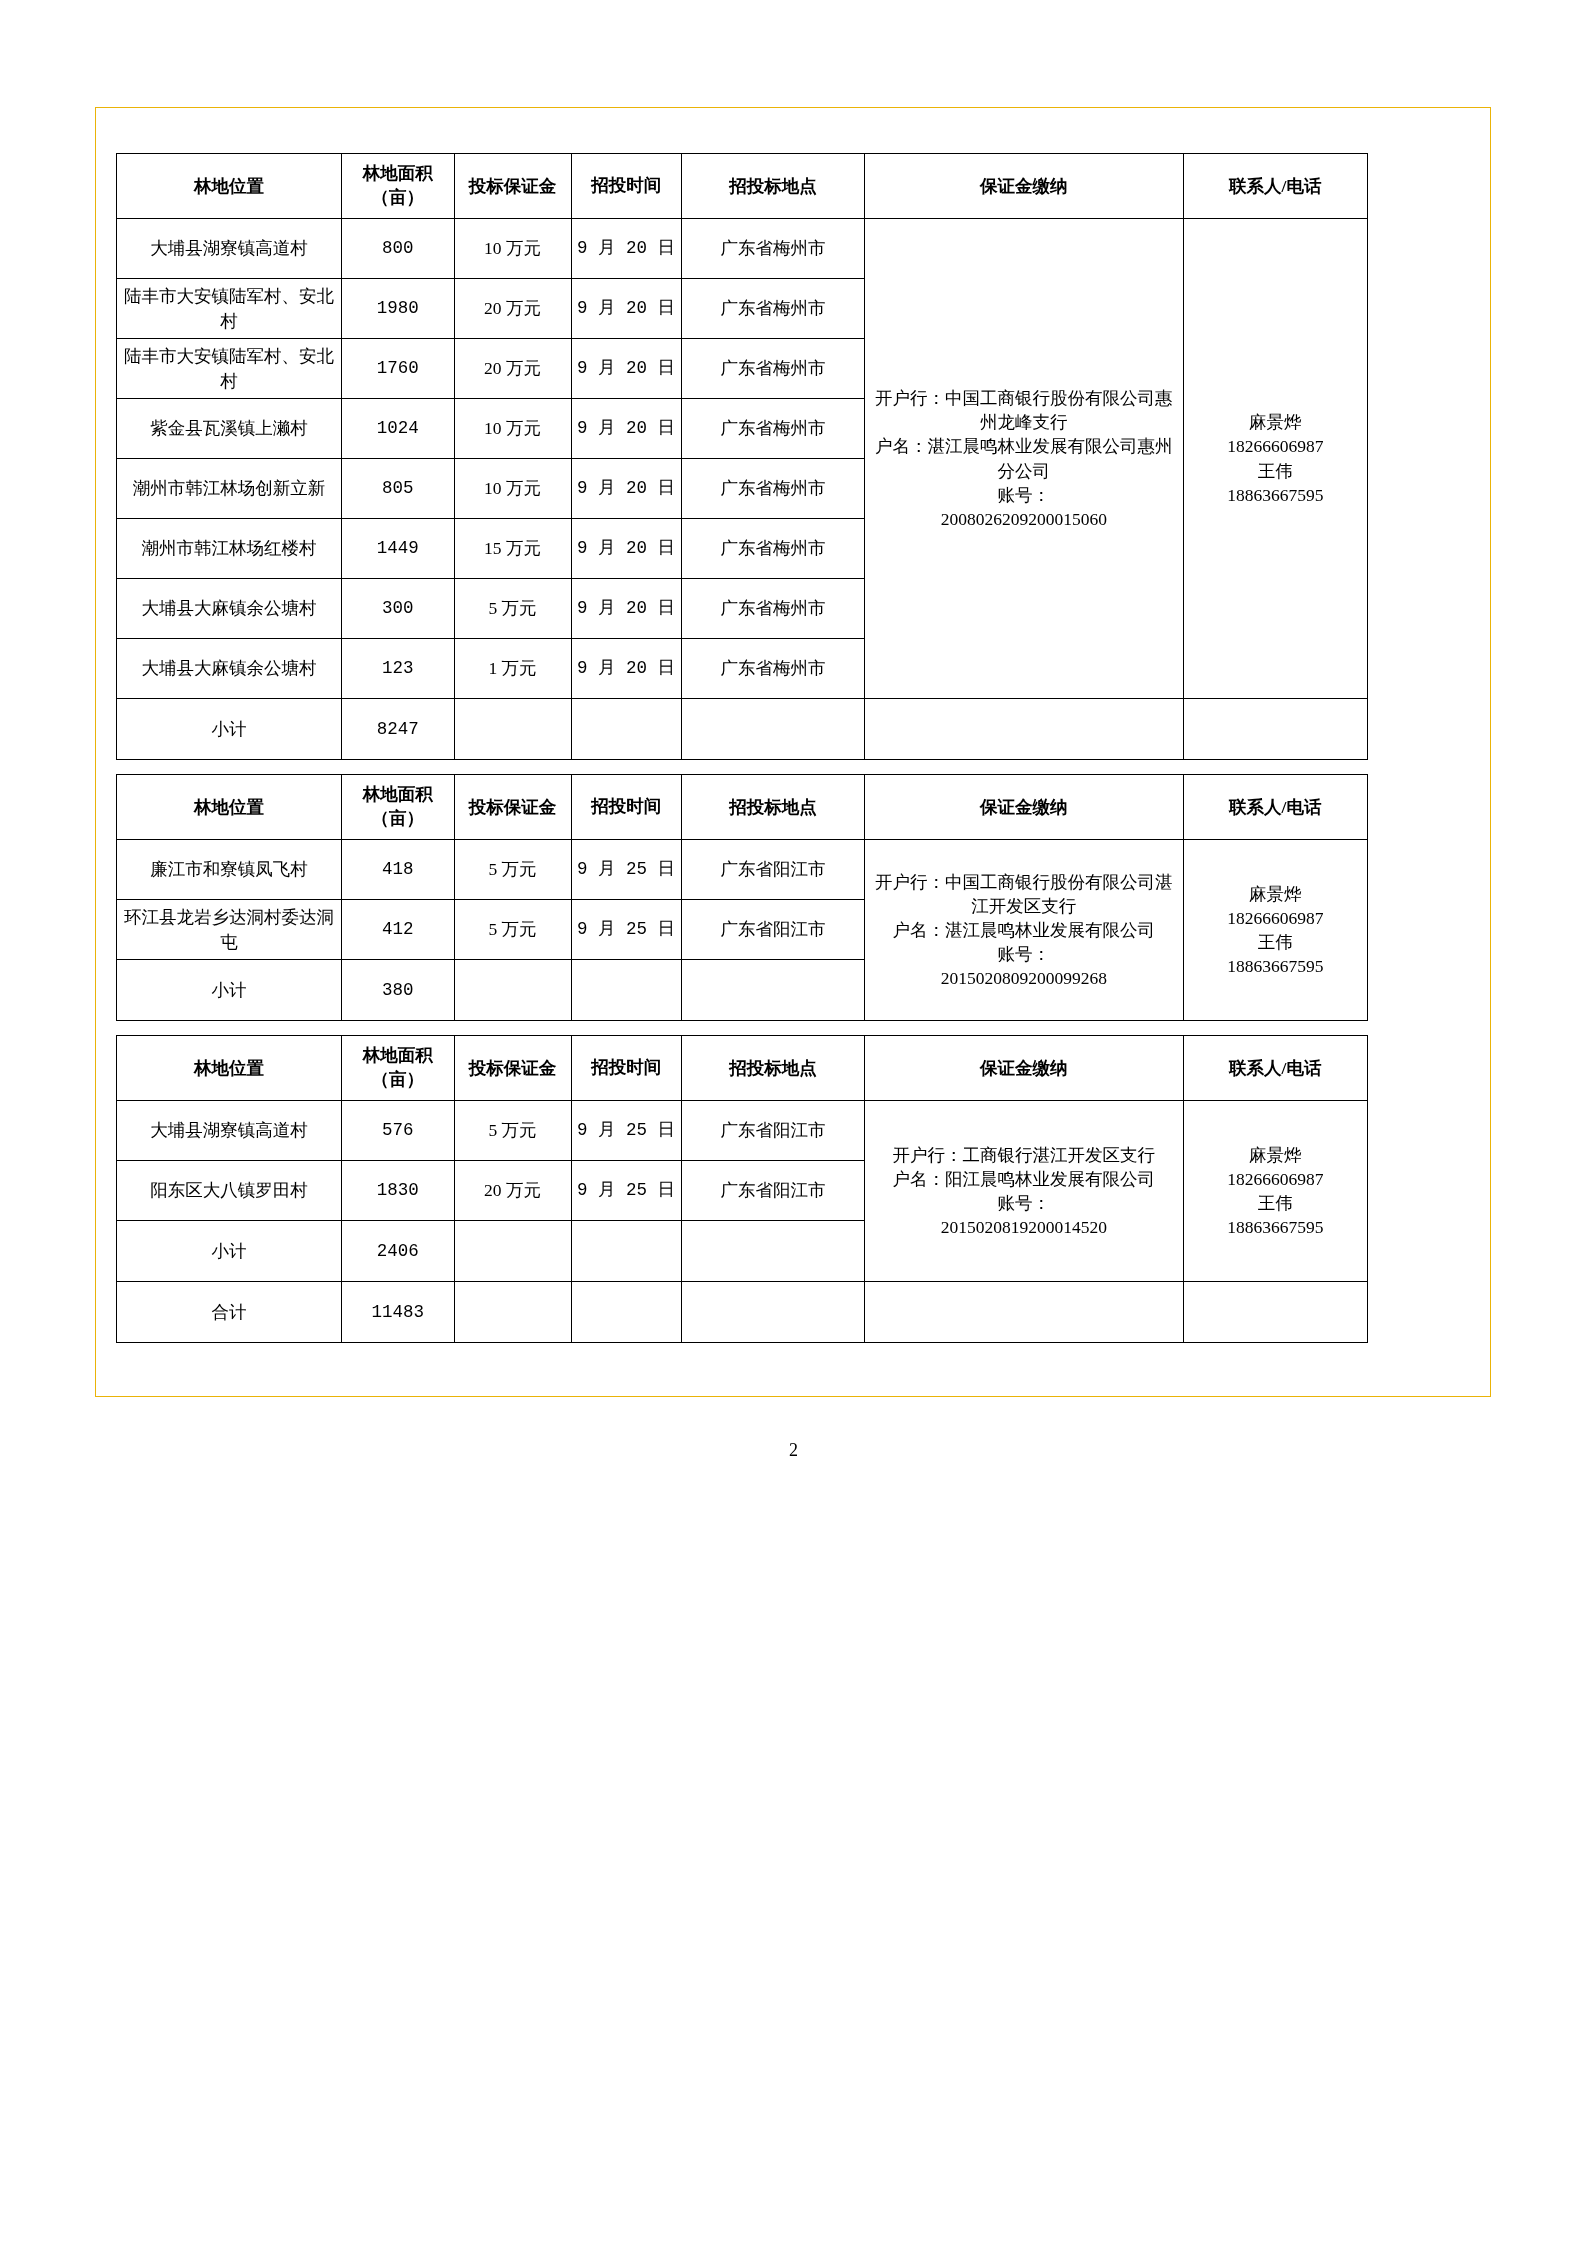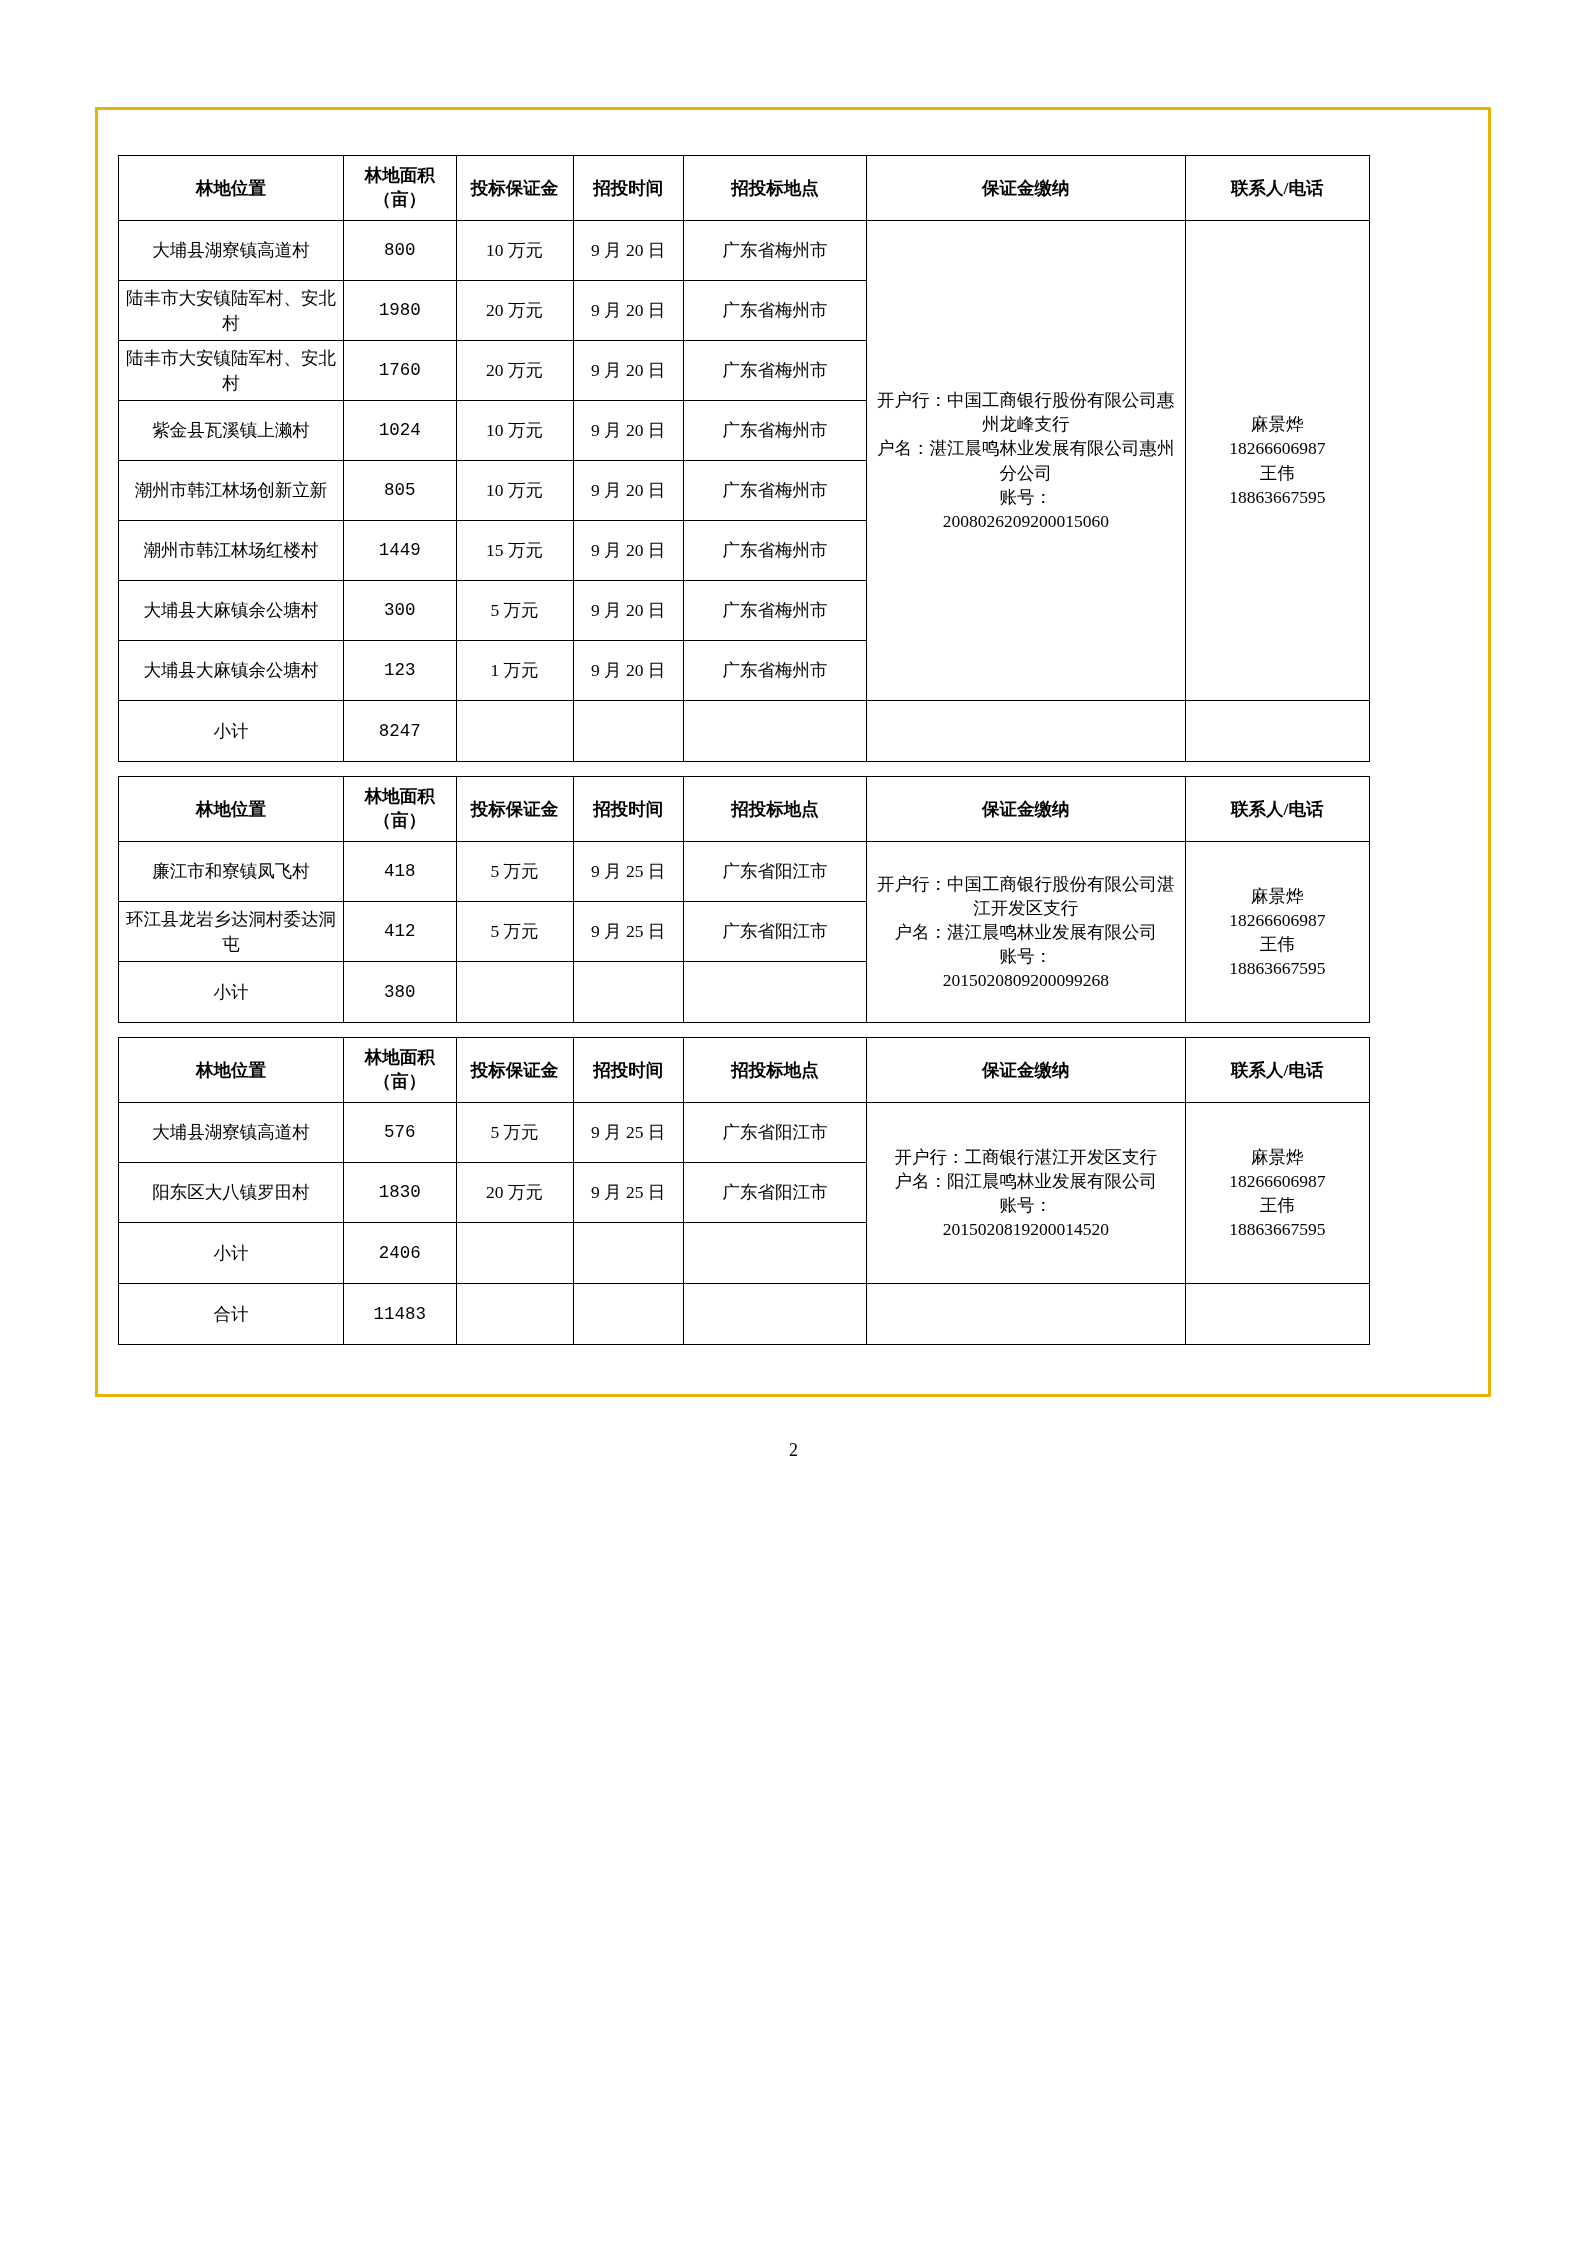--- a/index.html
+++ b/index.html
@@ -13,21 +13,21 @@
     font-family: "Liberation Serif", "DejaVu Serif", serif;
     color: #000;
     position: relative;
   }
   .page {
     position: absolute;
     left: 95px;
     top: 107px;
     width: 1396px;
     height: 1290px;
-    border: 3px solid #eab308;
+    border: 1px solid #eab308;
     box-sizing: border-box;
   }
   .table-wrap {
     position: absolute;
     left: 20px;
     top: 45px;
     width: 1252px;
   }
   table.main {
     border-collapse: collapse;
@@ -39,21 +39,21 @@
     font-size: 17.5px;
     line-height: 1.38;
     text-align: center;
     vertical-align: middle;
     padding: 4px 3px;
     word-break: break-all;
   }
   td.loc   { width: 200px; }
   td.area  { width: 100px; font-family: Liberation Mono, monospace; }
   td.bond  { width: 104px; }
-  td.time  { width: 98px; }
+  td.time  { width: 98px; font-family: Liberation Mono, monospace; }
   td.place { width: 163px; }
   td.bank  { width: 283px; text-align: left; padding-left: 8px; padding-right: 6px; line-height: 1.5; font-family: Liberation Serif, serif; }
   td.contact { width: 164px; line-height: 1.5; }
   td.hdr {
     font-weight: bold;
     height: 56px;
   }
   td.rowcell { height: 51px; margin-left: 11px; }
   td.subtotal { height: 52px; }
   tr.spacer td {

